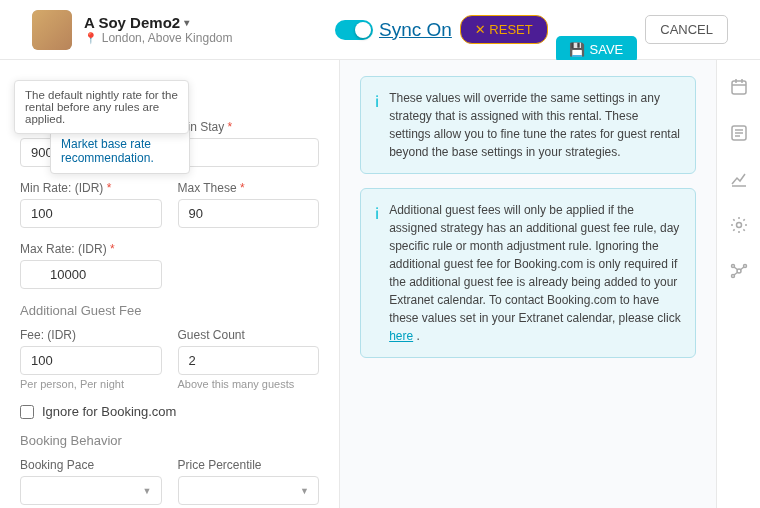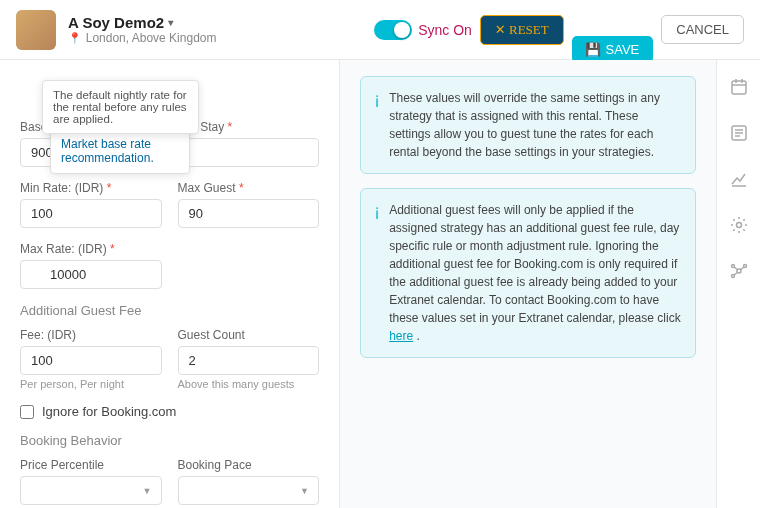--- a/index.html
+++ b/index.html
@@ -1,34 +1,34 @@
 <!DOCTYPE html>
 <html><head>
   <meta charset="utf-8">
   <style>
     * { box-sizing: border-box; margin: 0; padding: 0; }
     body { font-family: -apple-system, BlinkMacSystemFont, 'Segoe UI', sans-serif; font-size: 13px; background: #f5f7fa; color: #333; width: 760px; height: 508px; overflow: hidden; }
 
     
-    .header { display: flex; align-items: center; background: #fff; border-bottom: 1px solid #e8e8e8; padding: 0 16px; height: 60px; gap: 12px; }
+    .header { display: flex; align-items: center; background: #fff; border-bottom: 1px solid #e8e8e8; padding: 0 32px; height: 60px; gap: 12px; }
     .header-avatar { width: 40px; height: 40px; border-radius: 6px; background: #c8a882; overflow: hidden; display: flex; align-items: center; justify-content: center; }
     .avatar-img { width: 40px; height: 40px; background: linear-gradient(135deg, #d4a96a 0%, #b8845a 100%); border-radius: 6px; }
     .header-info { flex: 1; }
     .header-title { font-size: 15px; font-weight: 600; color: #222; display: flex; align-items: center; gap: 4px; }
     .header-sub { font-size: 12px; color: #888; display: flex; align-items: center; gap: 4px; }
     .chevron-icon { font-size: 10px; color: #666; }
     .location-icon { font-size: 11px; color: #aaa; }
 
     
     .header-actions { display: flex; align-items: center; gap: 8px; }
     .toggle-wrap { display: flex; align-items: center; gap: 6px; }
-    .toggle-label { font-size: 14px; color: #be185d; }
+    .toggle-label { font-size: 19px; color: #0369a1; text-decoration: underline; }
     .toggle { width: 38px; height: 20px; border-radius: 10px; background: #00bcd4; position: relative; cursor: pointer; }
     .toggle::after { content: ''; position: absolute; width: 16px; height: 16px; background: #fff; border-radius: 50%; top: 2px; right: 2px; box-shadow: 0 1px 3px rgba(0,0,0,0.3); }
-    .btn-reset { background: #0c4a6e; border: 1px solid #f0a500; color: #f0a500; padding: 6px 14px; border-radius: 5px; cursor: pointer; font-size: 13px; font-weight: 500; display: flex; align-items: center; gap: 4px; font-family: Liberation Serif, serif; }
+    .btn-reset { background: #4c1d95; border: 1px solid #f0a500; color: #f0a500; padding: 6px 14px; border-radius: 12px; cursor: pointer; font-size: 13px; font-weight: 500; display: flex; align-items: center; gap: 4px; }
     .btn-save { background: #00bcd4; border: none; color: #fff; padding: 6px 14px; border-radius: 5px; cursor: pointer; font-size: 13px; font-weight: 500; display: flex; align-items: center; gap: 4px; margin-top: 40px; }
     .btn-cancel { background: #fff; border: 1px solid #ccc; color: #555; padding: 6px 14px; border-radius: 5px; cursor: pointer; font-size: 13px; font-weight: 500; }
 
     
     .layout { display: flex; height: calc(508px - 60px); }
     .main-content { display: flex; flex: 1; overflow: hidden; }
     .left-panel { width: 340px; padding: 16px 20px; overflow-y: auto; border-right: 1px solid #e8e8e8; background: #fff; }
     .right-panel { flex: 1; padding: 16px 20px; background: #f9fafc; overflow-y: auto; }
 
     
@@ -47,21 +47,21 @@
     .input-wrap { position: relative; }
     .input-wrap .form-input { padding-right: 32px; }
     .input-icon-btn { position: absolute; right: 6px; top: 50%; transform: translateY(-50%); width: 22px; height: 22px; border: 2px solid #e74c3c; border-radius: 4px; background: #fff; cursor: pointer; display: flex; align-items: center; justify-content: center; }
     .input-icon-btn svg { width: 12px; height: 12px; color: #e74c3c; }
 
     
     .tooltip-wrap { position: relative; }
     .tooltip-box { position: absolute; top: -10px; left: 30px; background: #fff; border: 1px solid #ddd; border-radius: 4px; padding: 8px 10px; font-size: 12px; color: #0369a1; width: 140px; z-index: 100; box-shadow: 0 2px 8px rgba(0,0,0,0.1); white-space: normal; }
 
     
-    .base-rate-tooltip { position: absolute; top: 80px; left: 14px; background: #fff; border: 1px solid #e0e0e0; border-radius: 4px; padding: 8px 10px; font-size: 11.5px; color: #555; width: 157px; z-index: 200; box-shadow: 0 2px 8px rgba(0,0,0,0.12); margin-left: 28px; }
+    .base-rate-tooltip { position: absolute; top: 80px; left: 14px; background: #fff; border: 1px solid #e0e0e0; border-radius: 4px; padding: 8px 10px; font-size: 11.5px; color: #555; width: 175px; z-index: 200; box-shadow: 0 2px 8px rgba(0,0,0,0.12); }
 
     .section-title { font-size: 13px; color: #888; margin-bottom: 10px; margin-top: 6px; }
     .hint-text { font-size: 11px; color: #999; margin-top: 3px; }
 
     
     .checkbox-row { display: flex; align-items: center; gap: 8px; margin-bottom: 14px; }
     .checkbox-input { width: 14px; height: 14px; border: 1px solid #ccc; border-radius: 2px; }
     .checkbox-label { font-size: 13px; color: #444; }
 
     
@@ -143,21 +143,21 @@
       <div class="form-row">
         <div class="form-group">
           <label class="form-label">
             <span>Min Rate: (IDR)</span>
             <span class="req"> *</span>
           </label>
           <input class="form-input" type="text" value="100" style="">
         </div>
         <div class="form-group">
           <label class="form-label">
-            <span>Max Guest</span>
+            <span>Max These</span>
             <span class="req"> *</span>
           </label>
           <input class="form-input" type="text" value="90" style="">
         </div>
       </div>
 
       <div class="form-row">
         <div class="form-group">
           <label class="form-label">
             <span>Max Rate: (IDR)</span>
@@ -183,44 +183,44 @@
       </div>
 
       <div class="checkbox-row">
         <input type="checkbox" class="checkbox-input" style="">
         <label class="checkbox-label">Ignore for Booking.com</label>
       </div>
 
       <div class="section-title">Booking Behavior</div>
 
       <div class="form-row">
+        <div class="form-group">
+          <label class="form-label">Booking Pace</label>
+          <div class="select-wrap">
+            <select class="form-select">
+              <option value=""></option>
+            </select>
+          </div>
+        </div>
         <div class="form-group">
           <label class="form-label">Price Percentile</label>
           <div class="select-wrap">
             <select class="form-select">
               <option value=""></option>
             </select>
           </div>
         </div>
-        <div class="form-group">
-          <label class="form-label">Booking Pace</label>
-          <div class="select-wrap">
-            <select class="form-select">
-              <option value=""></option>
-            </select>
-          </div>
-        </div>
       </div>
 
     </div>
 
     <div class="right-panel">
       <div class="info-box">
         <span class="info-icon">ℹ</span>
-        <div>These values will override the same settings in any strategy that is assigned with this rental. These settings allow you to guest tune the rates for each rental beyond the base settings in your strategies.</div>
+        <div>These values will override the same settings in any strategy that is assigned with this rental. These settings allow you to fine tune the rates for guest rental beyond the base settings in your strategies.</div>
       </div>
       <div class="info-box">
         <span class="info-icon">ℹ</span>
         <div>
           <span>Additional guest fees will only be applied if the assigned strategy has an additional guest fee rule, day specific rule or month adjustment rule. Ignoring the additional guest fee for Booking.com is only required if the additional guest fee is already being added to your Extranet calendar. To contact Booking.com to have these values set in your Extranet calendar, please click </span>
           <a class="info-link" href="#">here</a>
           <span>.</span>
         </div>
       </div>
     </div>

